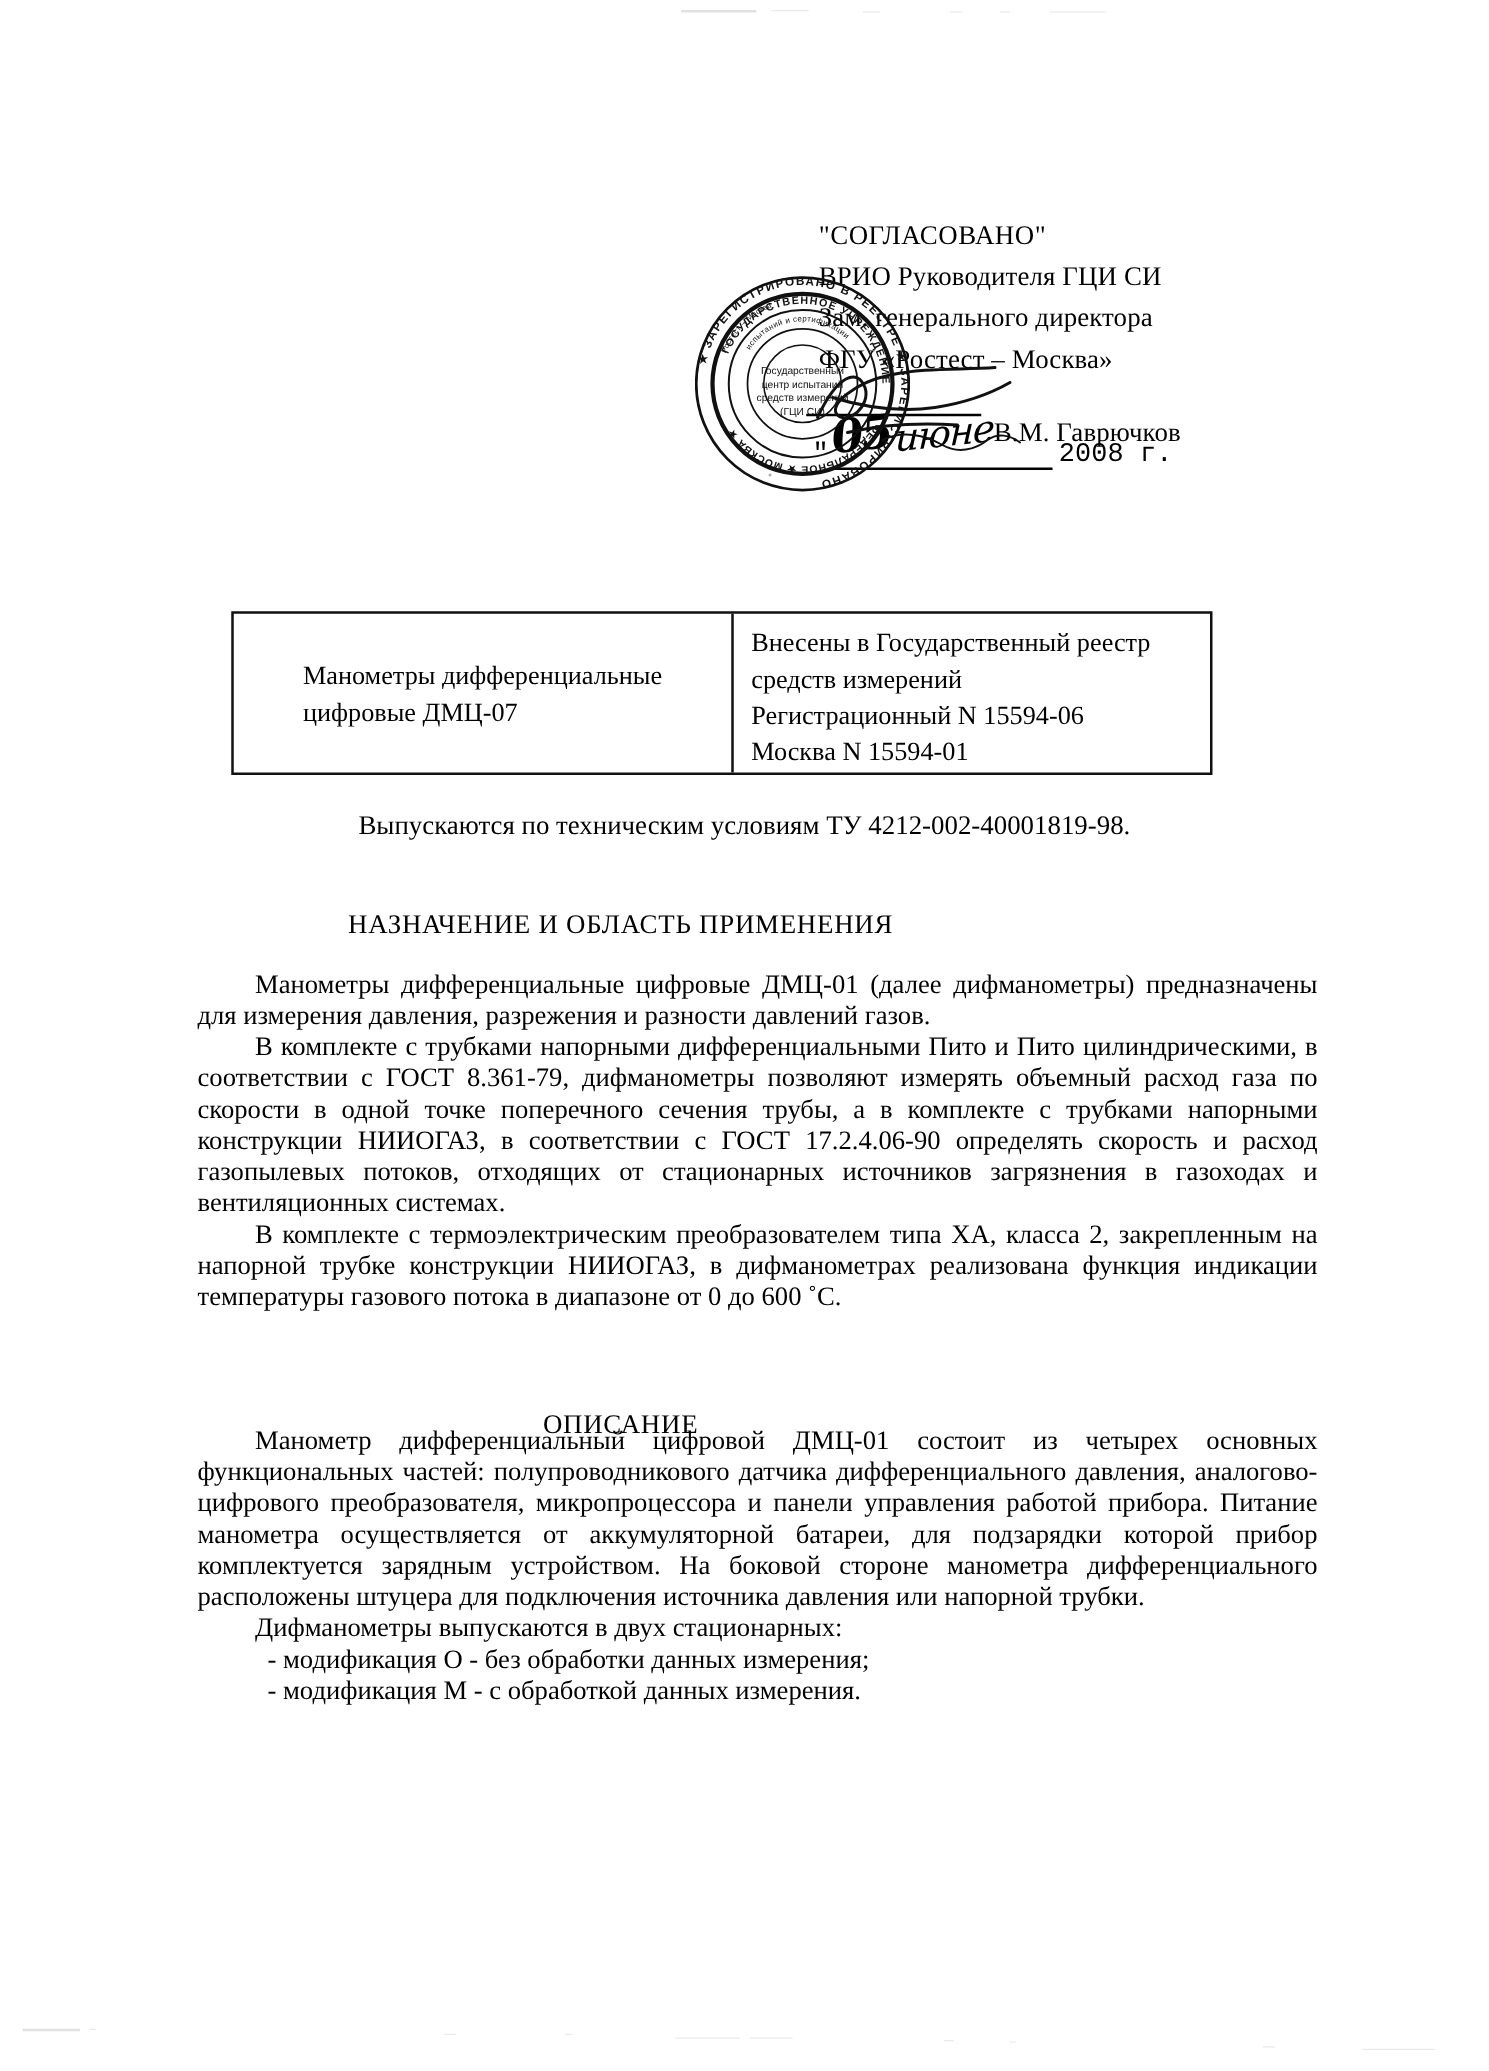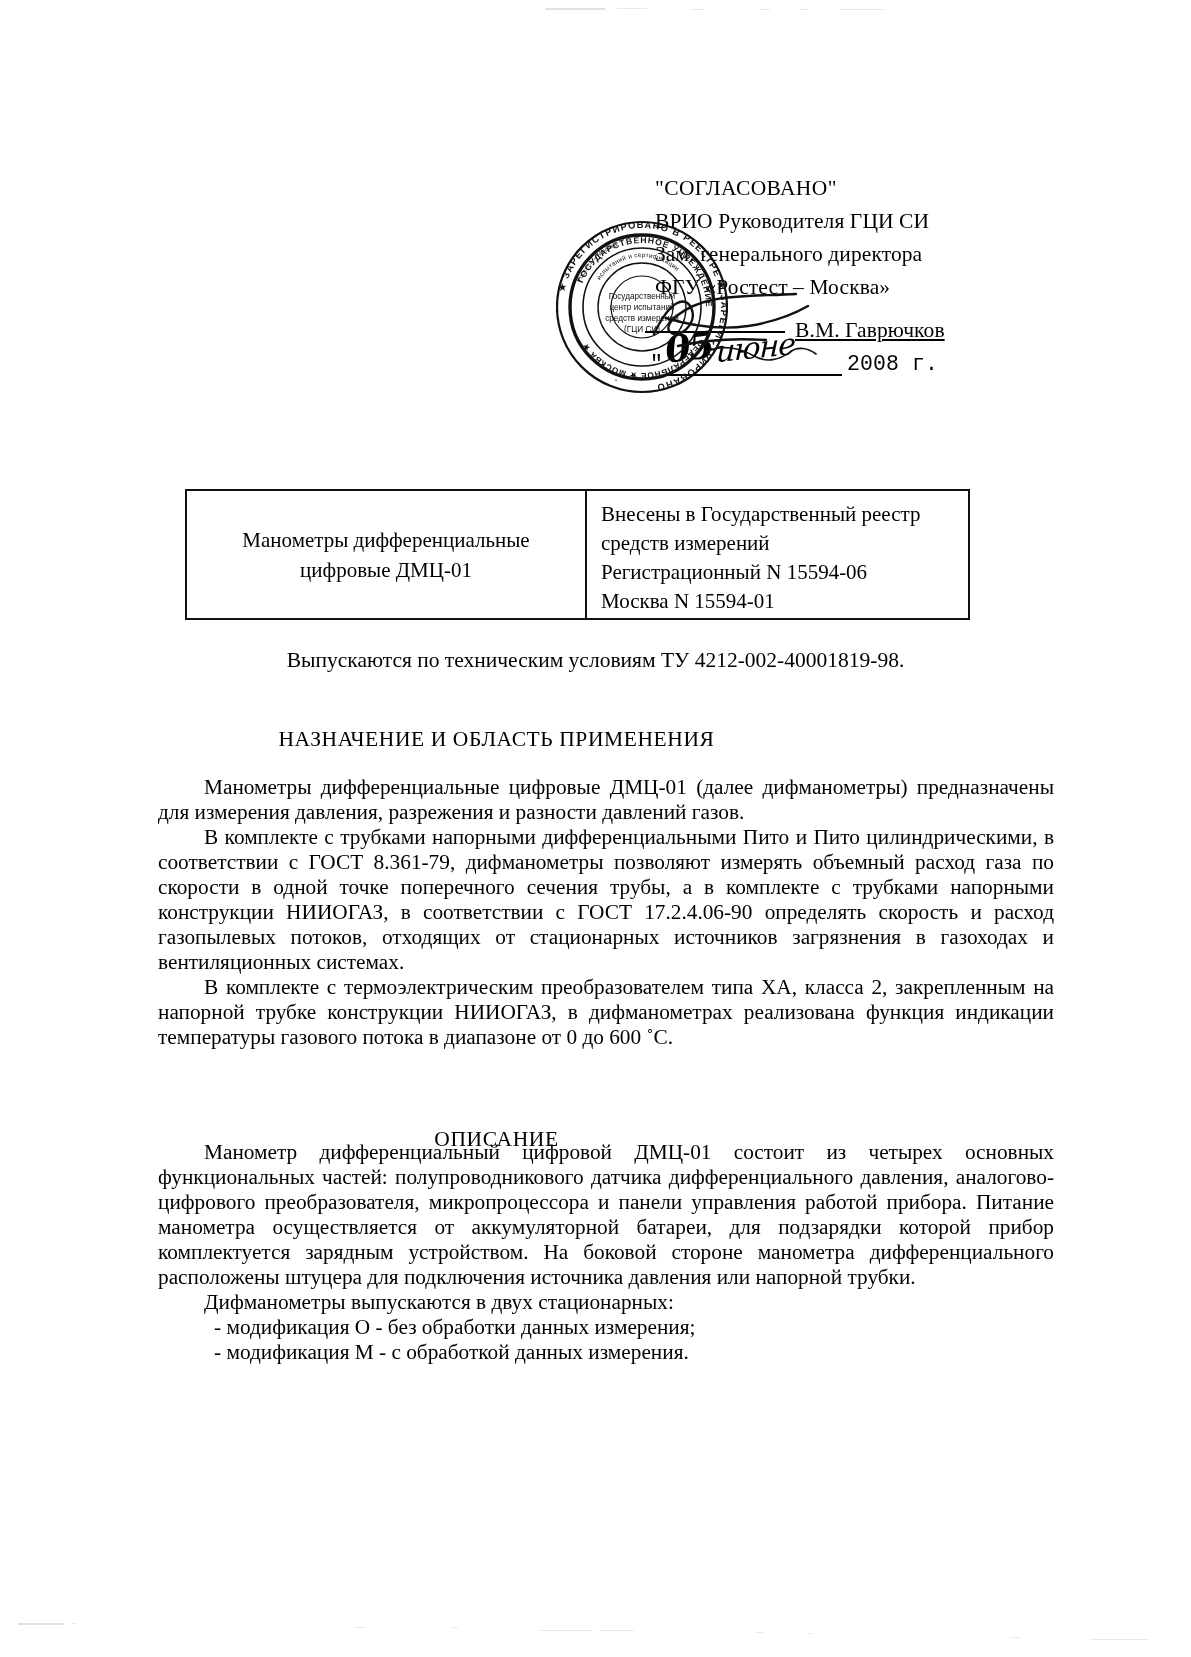--- a/index.html
+++ b/index.html
@@ -53,22 +53,21 @@
     position: absolute;
     left: -10px;
     top: 17px;
     width: 140px;
     height: 2px;
     background: #000;
   }
   .sign-row .who {
     position: absolute;
     left: 140px;
-    top: 0;
-    text-decoration: underline;
+    top: 16px;
   }
   .date-row {
     position: relative;
     height: 34px;
     font-family: Liberation Mono, monospace;
   }
   .date-row .quote {
     position: absolute;
     left: -5px;
     top: 0;
@@ -146,21 +145,20 @@
   .reg-cell-left {
     width: 400px;
     box-sizing: border-box;
     border-right: 2px solid #111;
     display: flex;
     align-items: center;
     justify-content: center;
     padding: 0 14px;
   }
   .reg-cell-left .inner {
-    text-align: center;
     font-size: 21px;
     line-height: 30px;
   }
   .reg-cell-right {
     flex: 1;
     box-sizing: border-box;
     padding: 9px 0 0 14px;
     font-size: 21px;
     line-height: 29px;
   }
@@ -297,21 +295,21 @@
       <g fill="none" stroke="#111" stroke-width="1.6" stroke-linecap="round">
         <path d="M58,70 C74,62 92,66 106,74 C118,81 132,78 142,70 C150,64 160,66 168,72"></path>
       </g>
     </svg>
   </div>
 
   <div class="reg-table">
     <div class="reg-cell-left">
       <div class="inner">
         <div>Манометры дифференциальные</div>
-        <div>цифровые ДМЦ-01</div>
+        <div>цифровые ДМЦ-07</div>
       </div>
     </div>
     <div class="reg-cell-right">
       <span class="r-ln">Внесены в Государственный реестр</span>
       <span class="r-ln">средств измерений</span>
       <span class="r-ln"><span>Регистрационный N </span><span class="u">15594-06</span></span>
       <span class="r-ln"><span>Москва N </span><span class="u">15594-01</span></span>
     </div>
   </div>
 

